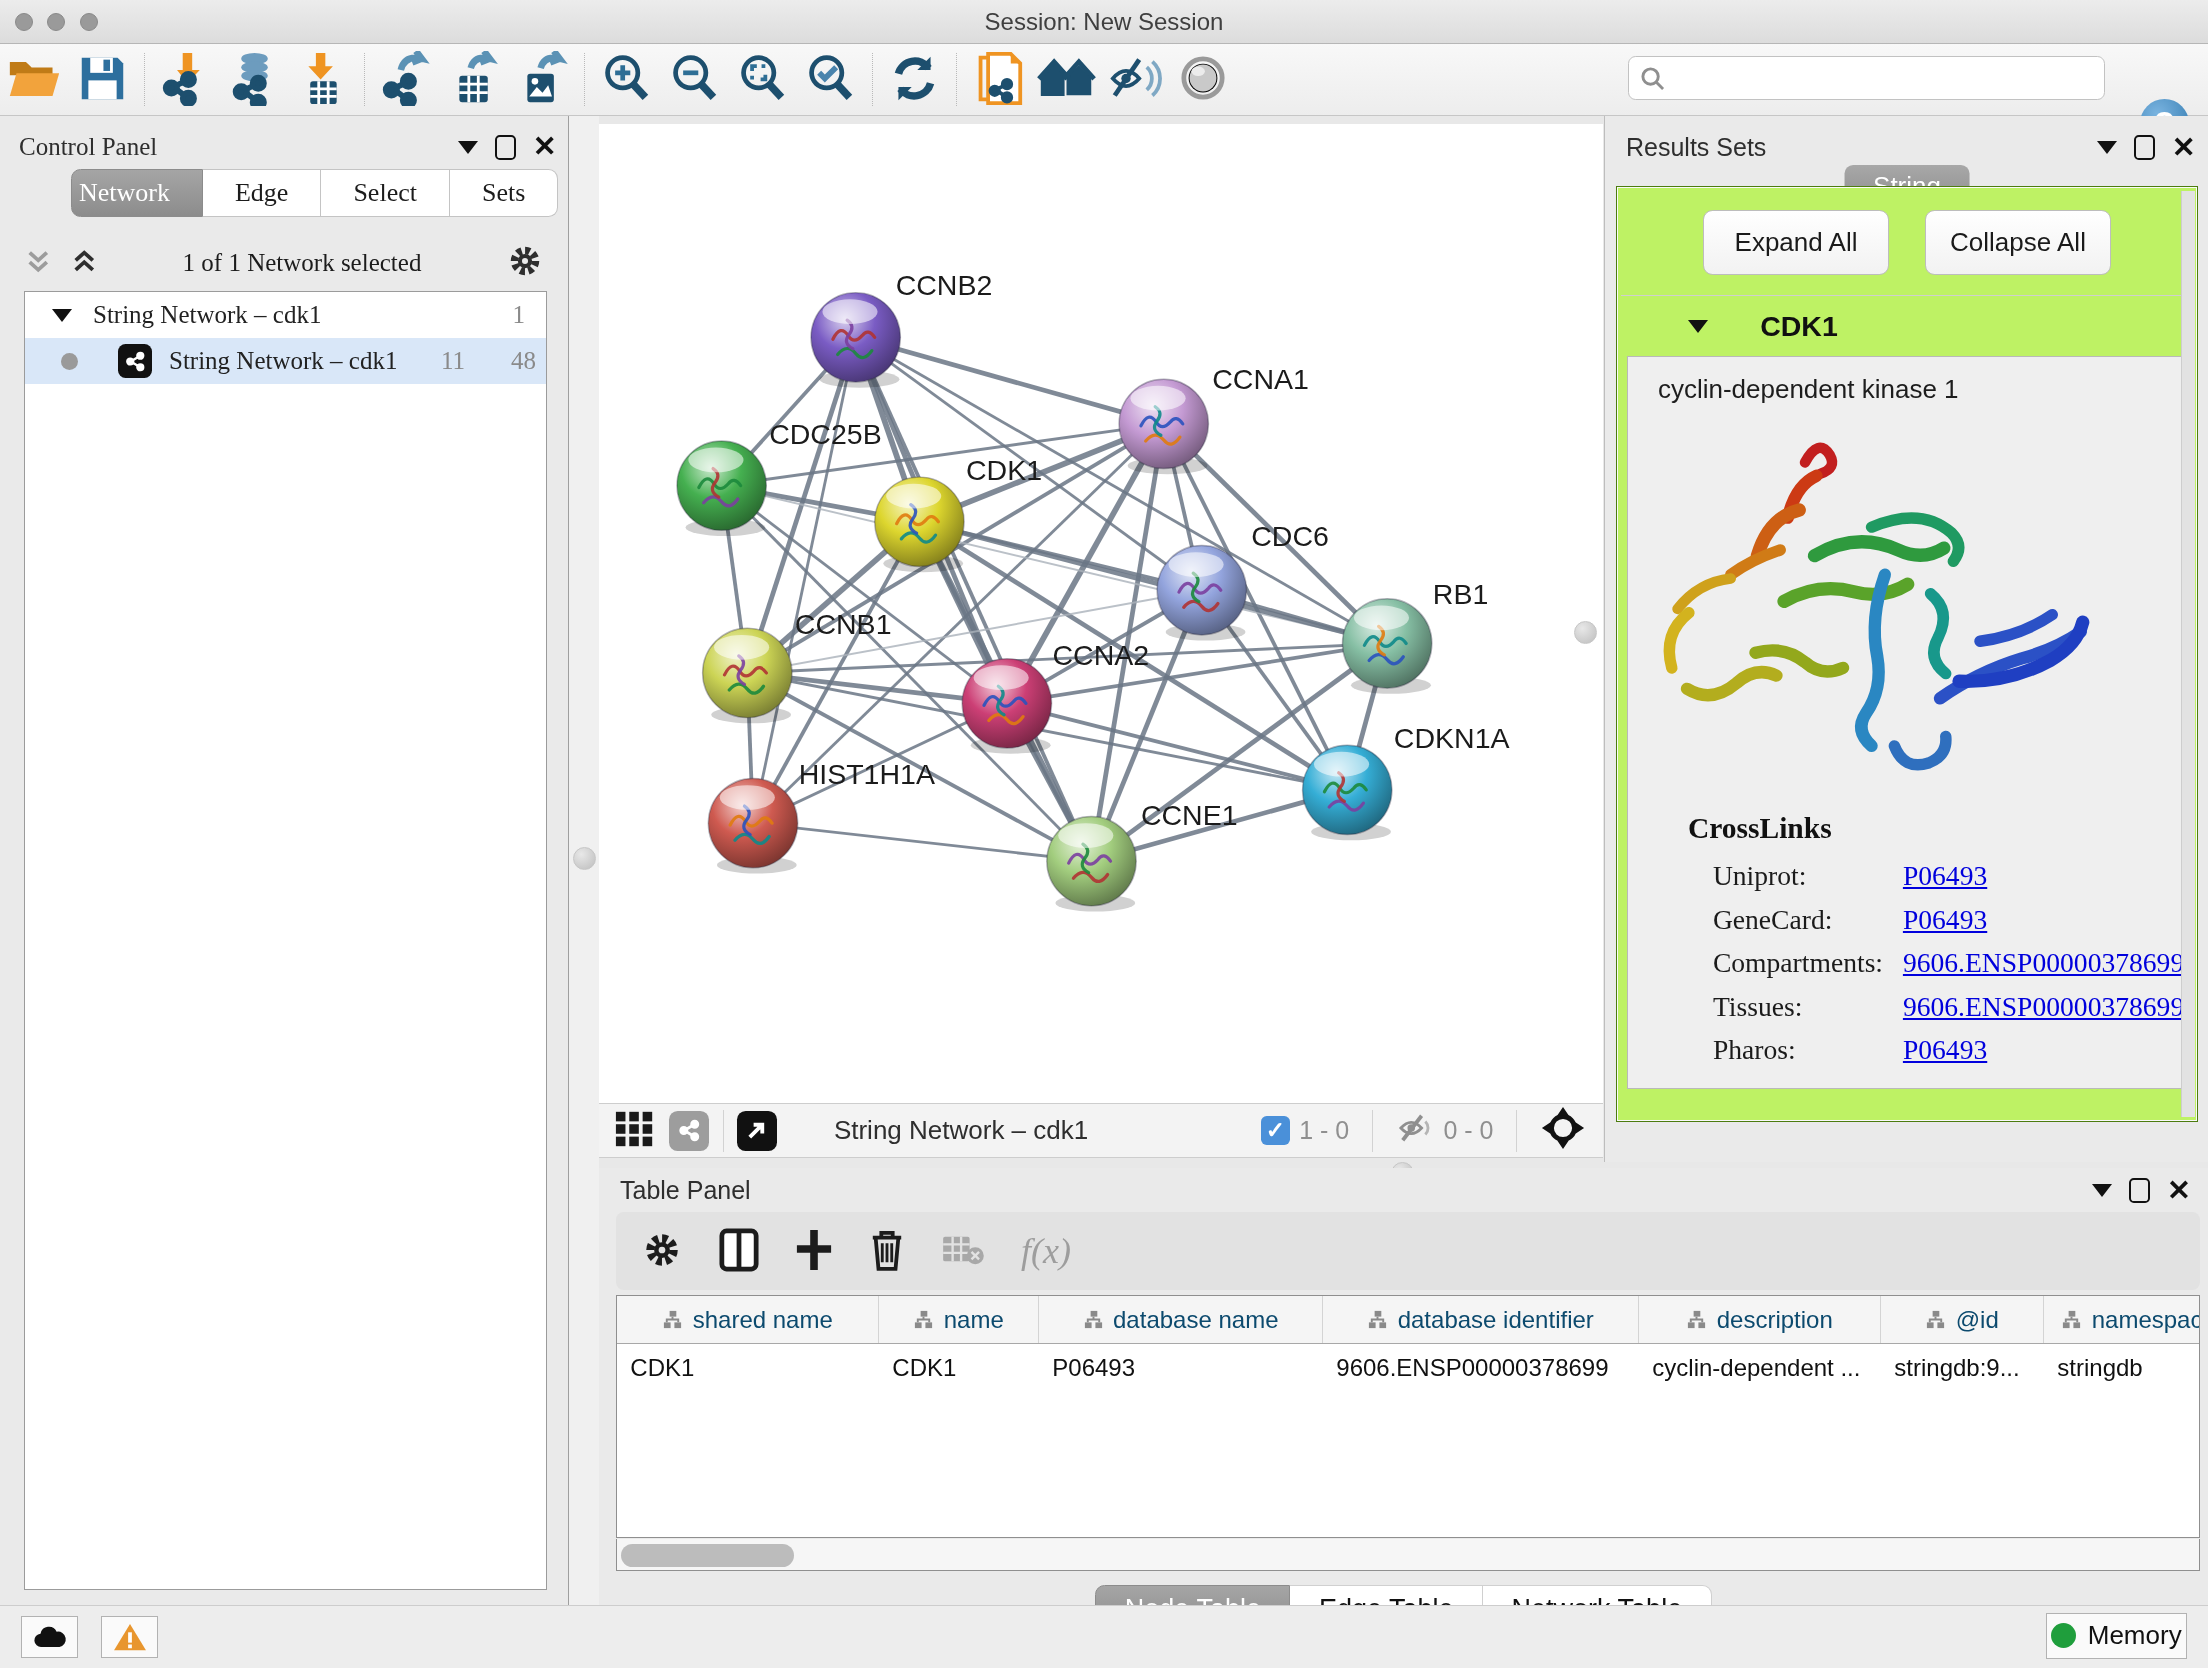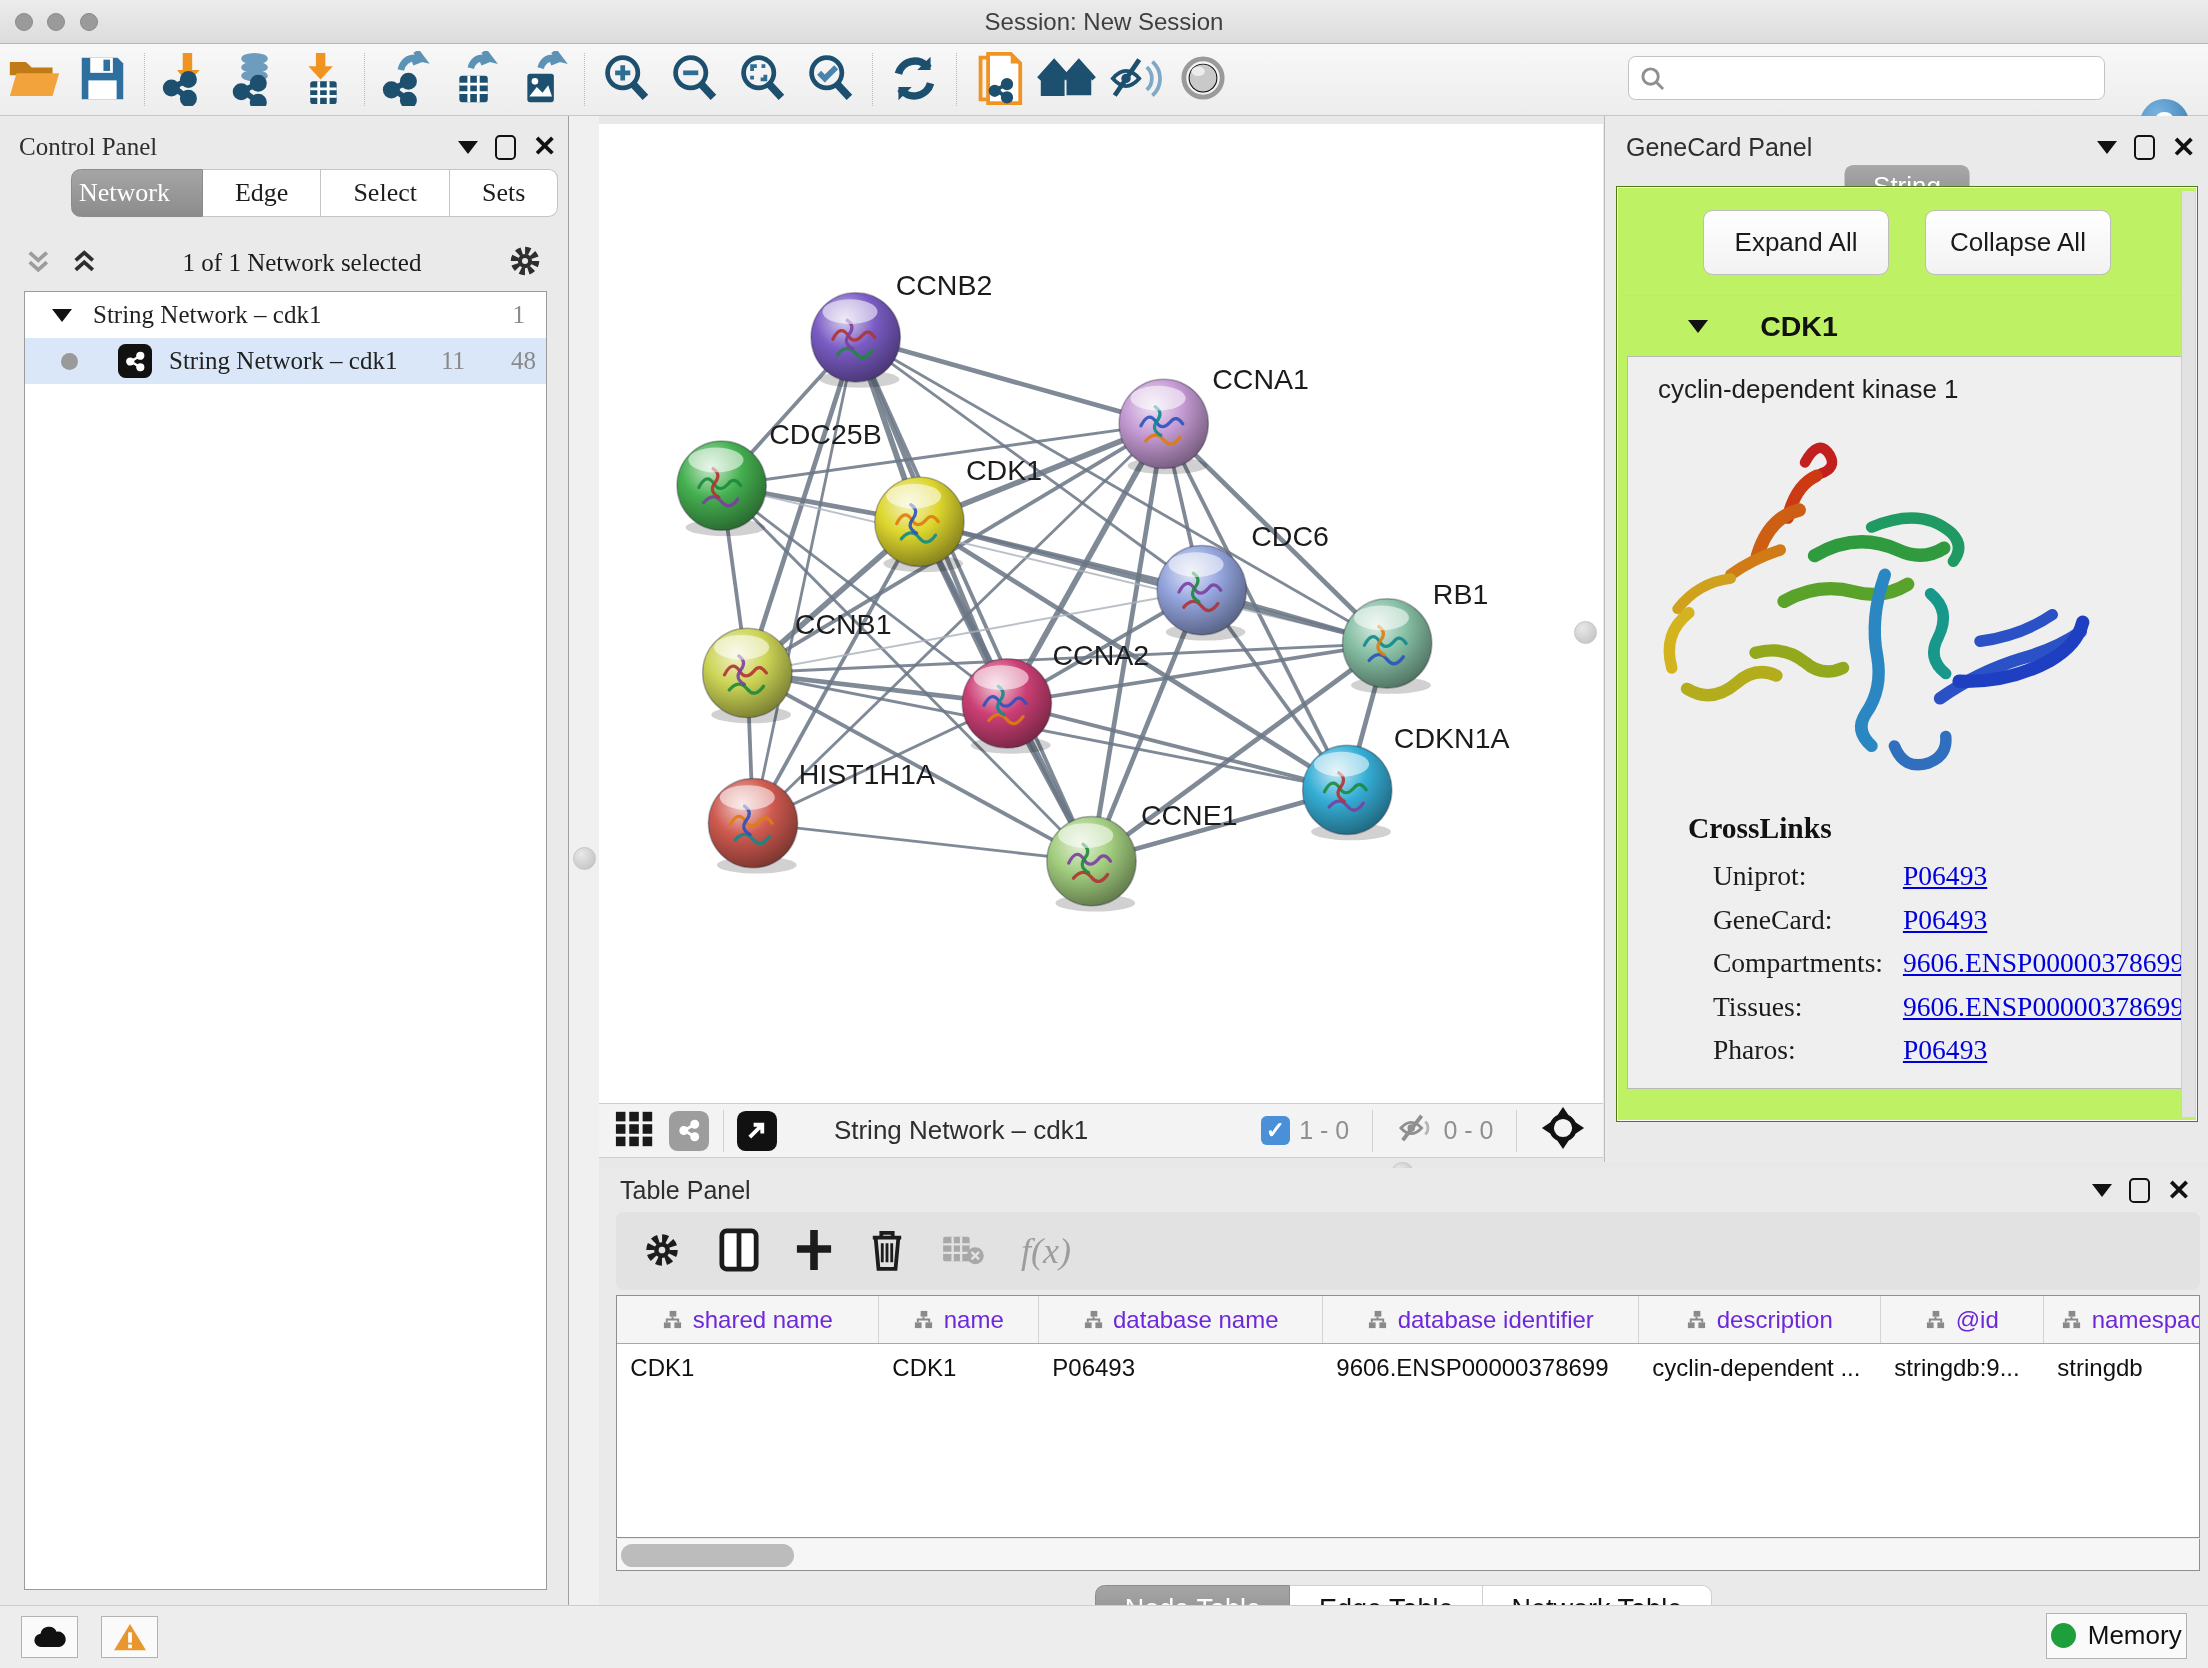--- a/index.html
+++ b/index.html
@@ -93,21 +93,21 @@
   .rp-scroll { position:absolute; right:1.9px; top:3.8px; bottom:3.8px; width:13.3px; background:#e2e2e2; border-left:1px solid #cdcdcd; }
 
   
   .table-panel { left:599px; top:1168px; width:1609px; height:438px; background:#eaeaea; }
   .tp-head { position:absolute; left:21px; right:17px; top:7.6px; }
   .tp-toolbar { position:absolute; left:17px; right:7.6px; top:44px; height:78px; background:#e2e2e2; border-radius:7.6px;
     display:flex; align-items:center; gap:36px; padding-left:25px; }
   .fx { font-family:"Liberation Serif", serif; font-style:italic; font-size:36px; color:#9d9d9d; }
   .tp-table { position:absolute; left:17px; right:7.6px; top:127px; height:243px; background:#fff; border:1px solid #8f8f8f; overflow:hidden; }
   .tp-cols { display:flex; height:48px; background:#f5f5f5; border-bottom:1px solid #a8a8a8; }
-  .tp-col { display:flex; align-items:center; justify-content:center; gap:9.5px; font-size:24px; color:#6d28d9; border-right:1px solid #d4d4d4; flex:none; }
+  .tp-col { display:flex; align-items:center; justify-content:center; gap:9.5px; font-size:24px; color:#0c4a6e; border-right:1px solid #d4d4d4; flex:none; }
   .tp-rowline { display:flex; height:46px; }
   .tp-cell { font-size:24px; color:#111; padding:9.5px 3.8px 0 13.3px; border-right:1px solid transparent; flex:none;
     white-space:nowrap; overflow:hidden; }
   .tp-hscroll { position:absolute; left:17px; right:7.6px; top:371px; height:32px; background:#f6f6f6; border:1px solid #8f8f8f; border-top:none; }
   .tp-thumb { position:absolute; left:3.8px; top:4.8px; width:173px; height:23px; background:#bcbcbc; border-radius:11.4px; }
   .tp-tabs { position:absolute; left:0; right:0; top:417px; display:flex; justify-content:center; }
   .bt-tab { height:48px; padding:0 28.5px; display:flex; align-items:center; font-size:27px; background:#fff;
     border:1px solid #d0d0d0; border-left:none; color:#111; }
   .bt-tab:first-child { border-radius:9.5px 0 0 9.5px; border-left:1px solid #d0d0d0; }
   .bt-tab:last-child { border-radius:0 9.5px 9.5px 0; }
@@ -637,21 +637,21 @@
       <svg width="46" height="46" viewBox="0 0 48 48">
           <circle cx="24" cy="24" r="12" fill="none" stroke="#111" stroke-width="5"></circle>
           <path d="M24 2 l6 9 h-12z M24 46 l6 -9 h-12z M2 24 l9 -6 v12z M46 24 l-9 -6 v12z" fill="#111"></path>
         </svg></span>
   </span>
 </div>
 <div class="abs knob" style="left:1391px;top:1162px;"></div>
 
 <div class="abs results-panel">
   <div class="panel-head rp-head">
-    <span>GeneCard Panel</span>
+    <span>Results Sets</span>
     <span class="ph-icons">
       <span class="tri-down"></span>
       <span class="float-ic"></span>
       <span class="close-x">✕</span>
     </span>
   </div>
   <div class="rp-tab">String</div>
   <div class="rp-outer">
     <div class="rp-btnrow">
       <div class="rp-btn">Expand All</div>

